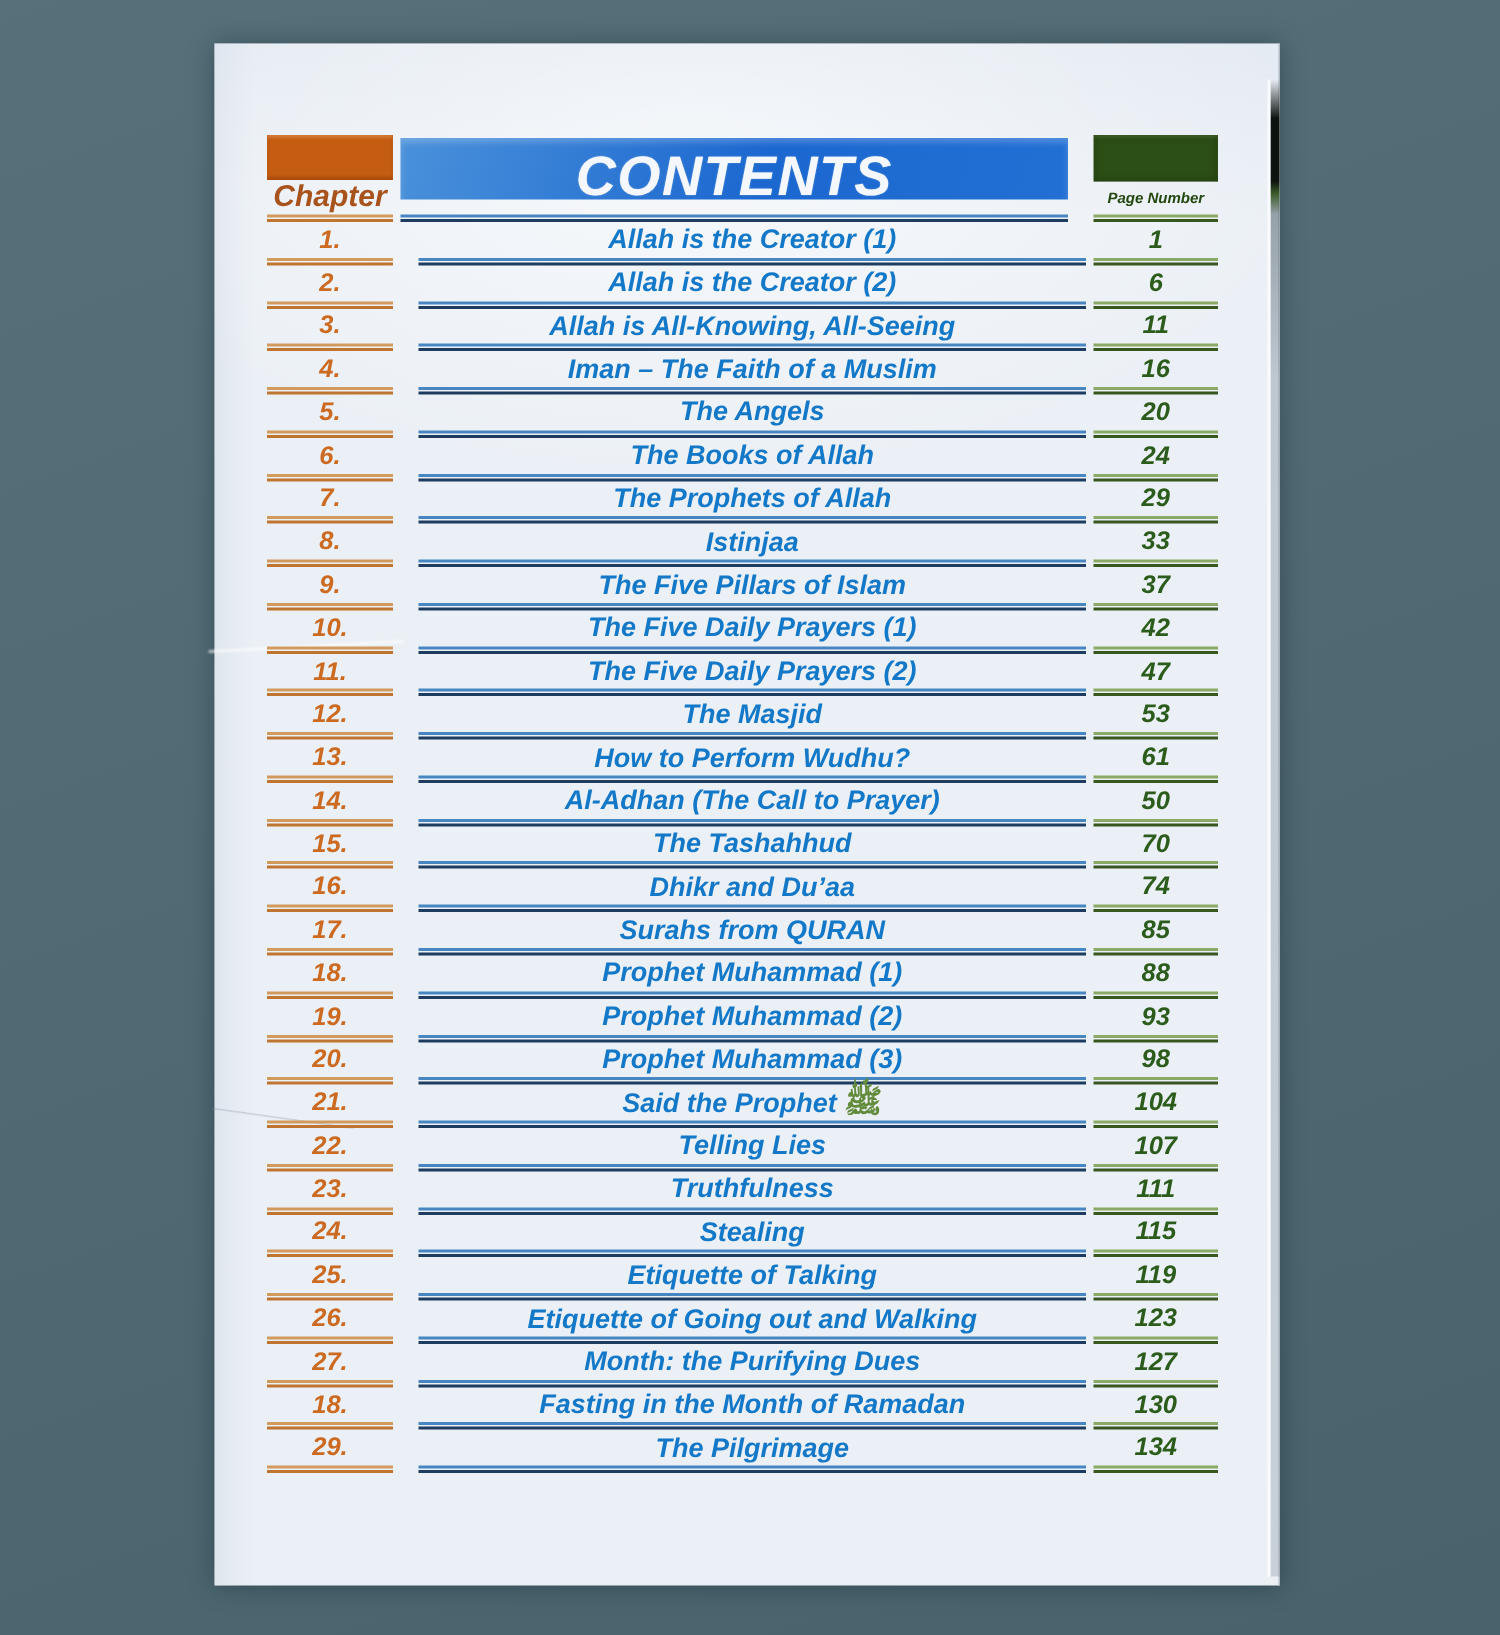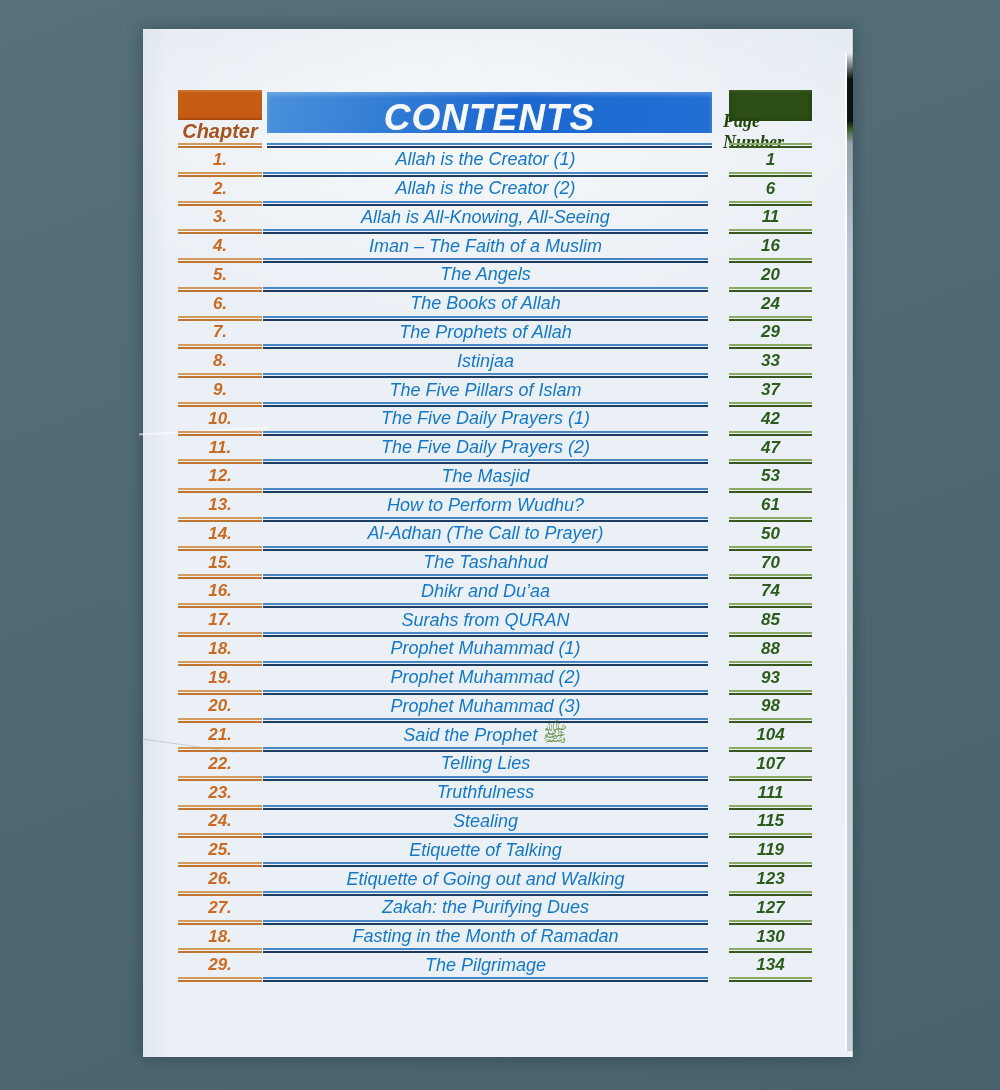--- a/index.html
+++ b/index.html
@@ -62,43 +62,43 @@
     letter-spacing:1px; line-height:0.92; transform:translateY(6px);
     text-shadow:0 0 1px rgba(255,255,255,0.5);}
   .green-box{position:absolute; left:586px; top:61px; width:83px; height:31px;
     background:var(--green-box);
     box-shadow:inset 0 0 6px rgba(0,0,0,0.3), inset 0 2px 2px rgba(160,200,120,0.2);}
   .chapter-label{position:absolute; left:35px; top:91px; width:84px; height:22px;
     display:flex; align-items:center; justify-content:center;
     color:var(--chapter-label); font-size:20px; font-weight:bold; font-style:italic;}
   .page-number-label{position:absolute; left:580px; top:94px; width:95px; height:18px;
     display:flex; align-items:center; justify-content:center;
-    color:var(--page-label); font-size:18px; font-weight:bold; font-style:italic;font-family:Liberation Serif, serif;}
+    color:var(--page-label); font-size:10px; font-weight:bold; font-style:italic;}
 
   
   .rule{height:5px;}
   .rule-chapter{border-top:2px solid var(--rule-orange-top); border-bottom:2px solid var(--rule-orange-bot);}
   .rule-title{border-top:2px solid var(--rule-blue-top); border-bottom:2px solid var(--rule-blue-bot);}
   .rule-page{border-top:2px solid var(--rule-green-top); border-bottom:2px solid var(--rule-green-bot);}
   .header-rules{position:absolute; left:0; top:114px; width:100%; height:5px;}
   .header-rules .rule{position:absolute; top:0;}
   .hr-chapter{left:35px; width:84px;}
   .hr-title{left:124px; width:445px;}
   .hr-page{left:586px; width:83px;}
 
   
   .toc-rows{position:absolute; left:0; top:119px; width:100%;}
   .toc-row{position:relative; height:28.77px;}
   .cell{position:absolute; top:0; bottom:0; display:flex; align-items:center;
     justify-content:center; padding-bottom:5px;}
   .cell .rule{position:absolute; bottom:0; left:0; right:0; padding:0;}
   .chapter-cell{left:35px; width:84px; color:var(--chapter-num);
     font-size:17px; font-weight:bold; font-style:italic;}
-  .title-cell{left:120px; width:445px; color:var(--title-text);
-    font-size:18px; font-weight:normal; font-style:italic; white-space:nowrap;}
+  .title-cell{left:136px; width:445px; color:var(--title-text);
+    font-size:18px; font-weight:bold; font-style:italic; white-space:nowrap;}
   .page-cell{left:586px; width:83px; color:var(--page-num);
     font-size:17px; font-weight:bold; font-style:italic;}
   .pbuh-symbol{color:var(--symbol-green); font-size:21px; font-style:normal;
     font-family:"DejaVu Sans", sans-serif; margin-left:5px; line-height:1;}
 </style>
 </head>
 <body>
 
 <div class="scan-page">
   <div class="book-edge"></div>
@@ -511,21 +511,21 @@
       <div class="rule rule-page"></div>
     </div>
   </div>
 
   <div class="toc-row">
     <div class="cell chapter-cell">
       <span class="cell-text">27.</span>
       <div class="rule rule-chapter"></div>
     </div>
     <div class="cell title-cell">
-      <span class="cell-text">Zakah: the Purifying Dues</span>
+      <span class="cell-text">Month: the Purifying Dues</span>
       <div class="rule rule-title"></div>
     </div>
     <div class="cell page-cell">
       <span class="cell-text">127</span>
       <div class="rule rule-page"></div>
     </div>
   </div>
 
   <div class="toc-row">
     <div class="cell chapter-cell">

